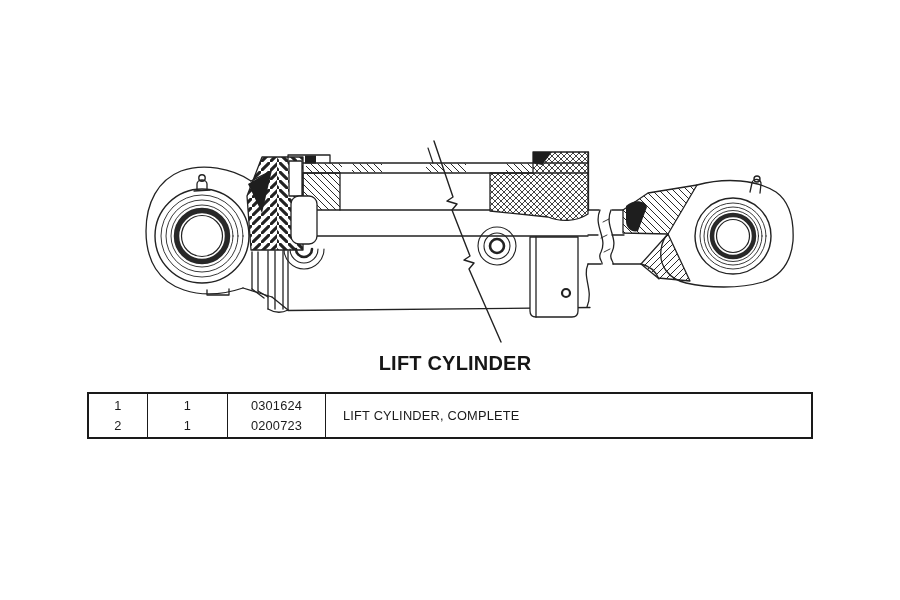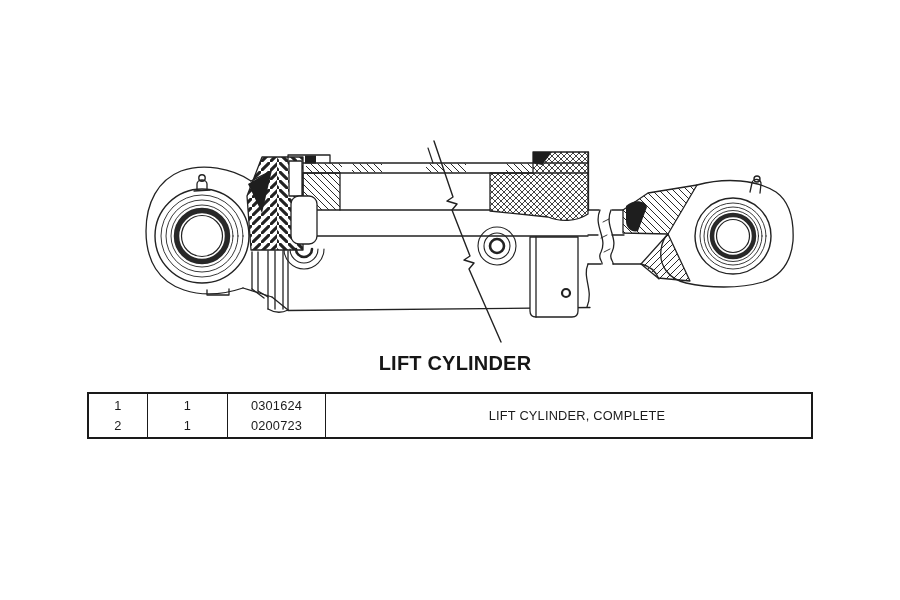--- a/index.html
+++ b/index.html
@@ -9,21 +9,21 @@
   .fig-title{position:absolute;top:352px;left:0;width:910px;text-align:center;
              font-weight:bold;font-size:20px;letter-spacing:.2px;color:#161616;}
   .parts-table{position:absolute;left:87px;top:392px;width:726px;height:47px;
                border:2px solid #1a1a1a;background:#fff;display:flex;box-sizing:border-box;}
   .ptcol{height:100%;box-sizing:border-box;border-right:1.8px solid #1a1a1a;
          display:flex;flex-direction:column;justify-content:center;}
   .col-item{width:59px;} .col-qty{width:80px;} .col-part{width:98px;}
   .col-desc{flex:1;border-right:none;}
   .ptcell{height:20px;line-height:20px;text-align:center;font-size:12.8px;
           color:#1b1b1b;letter-spacing:.2px;white-space:nowrap;}
-  .col-desc .ptcell{text-align:center;padding-left:17px;}
+  .col-desc .ptcell{text-align:left;padding-left:17px;}
 </style>
 </head>
 <body>
 
 <div class="page">
 
   <svg class="drawing-svg" width="900" height="600" viewBox="0 0 900 600">
     <defs>
       <pattern id="ph45" width="7" height="7" patternUnits="userSpaceOnUse">
           <path d="M0,7 L7,0" stroke="#2a2a2a" stroke-width="1"></path>

